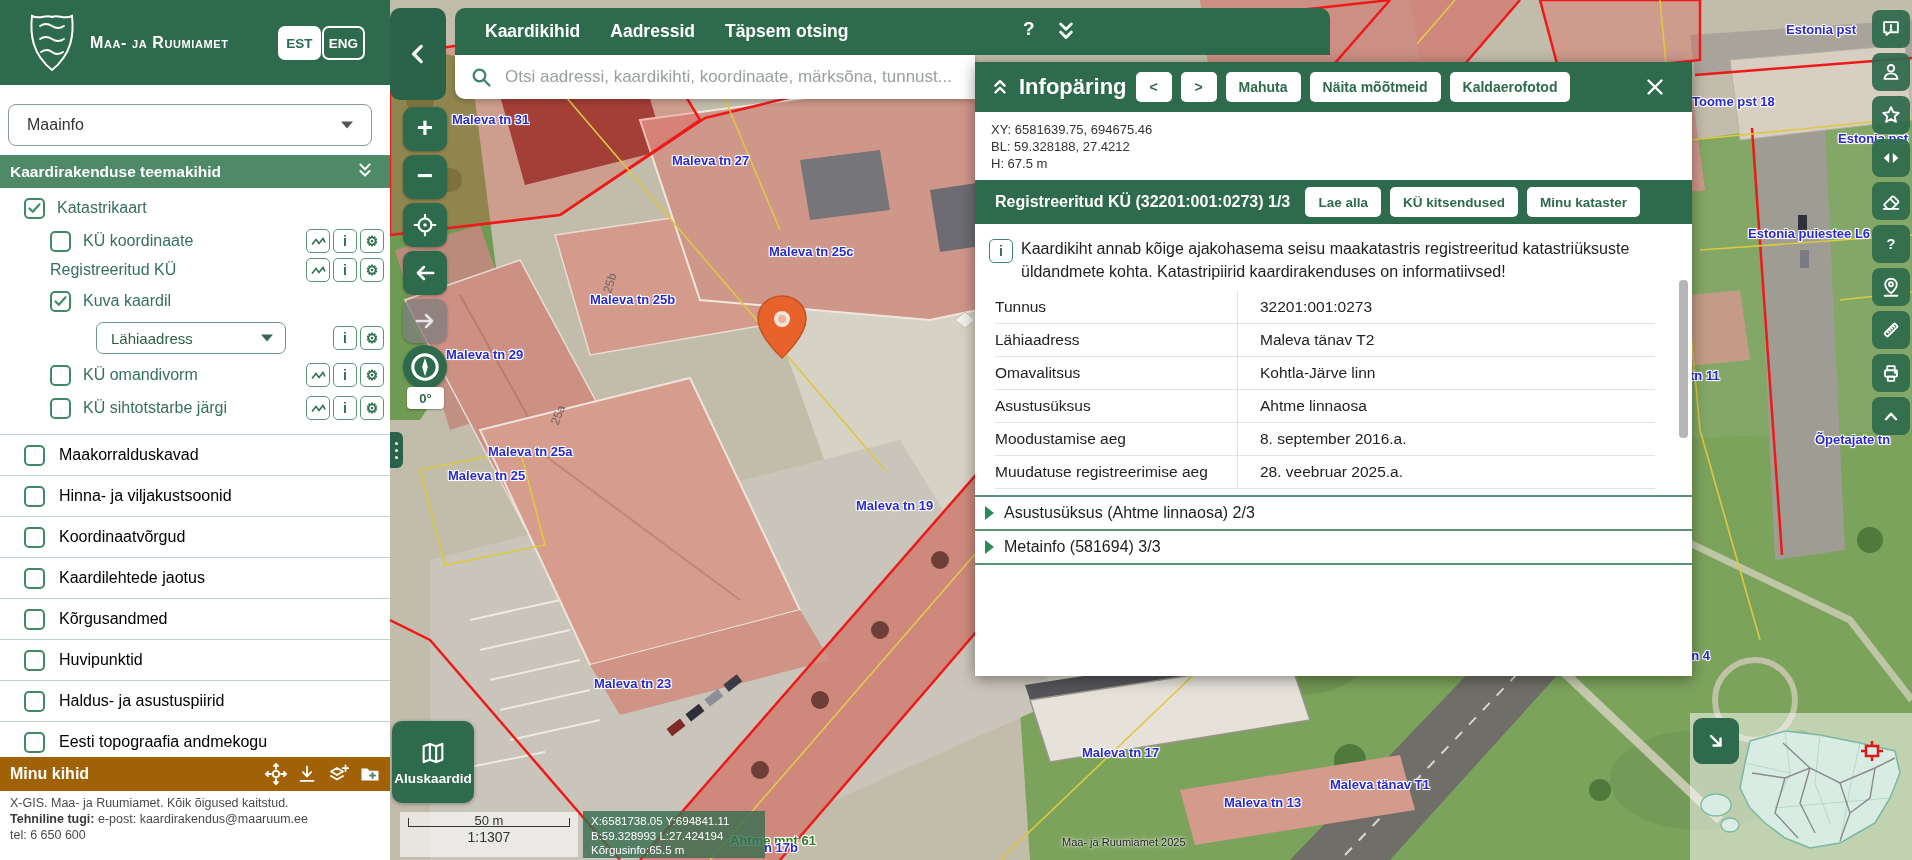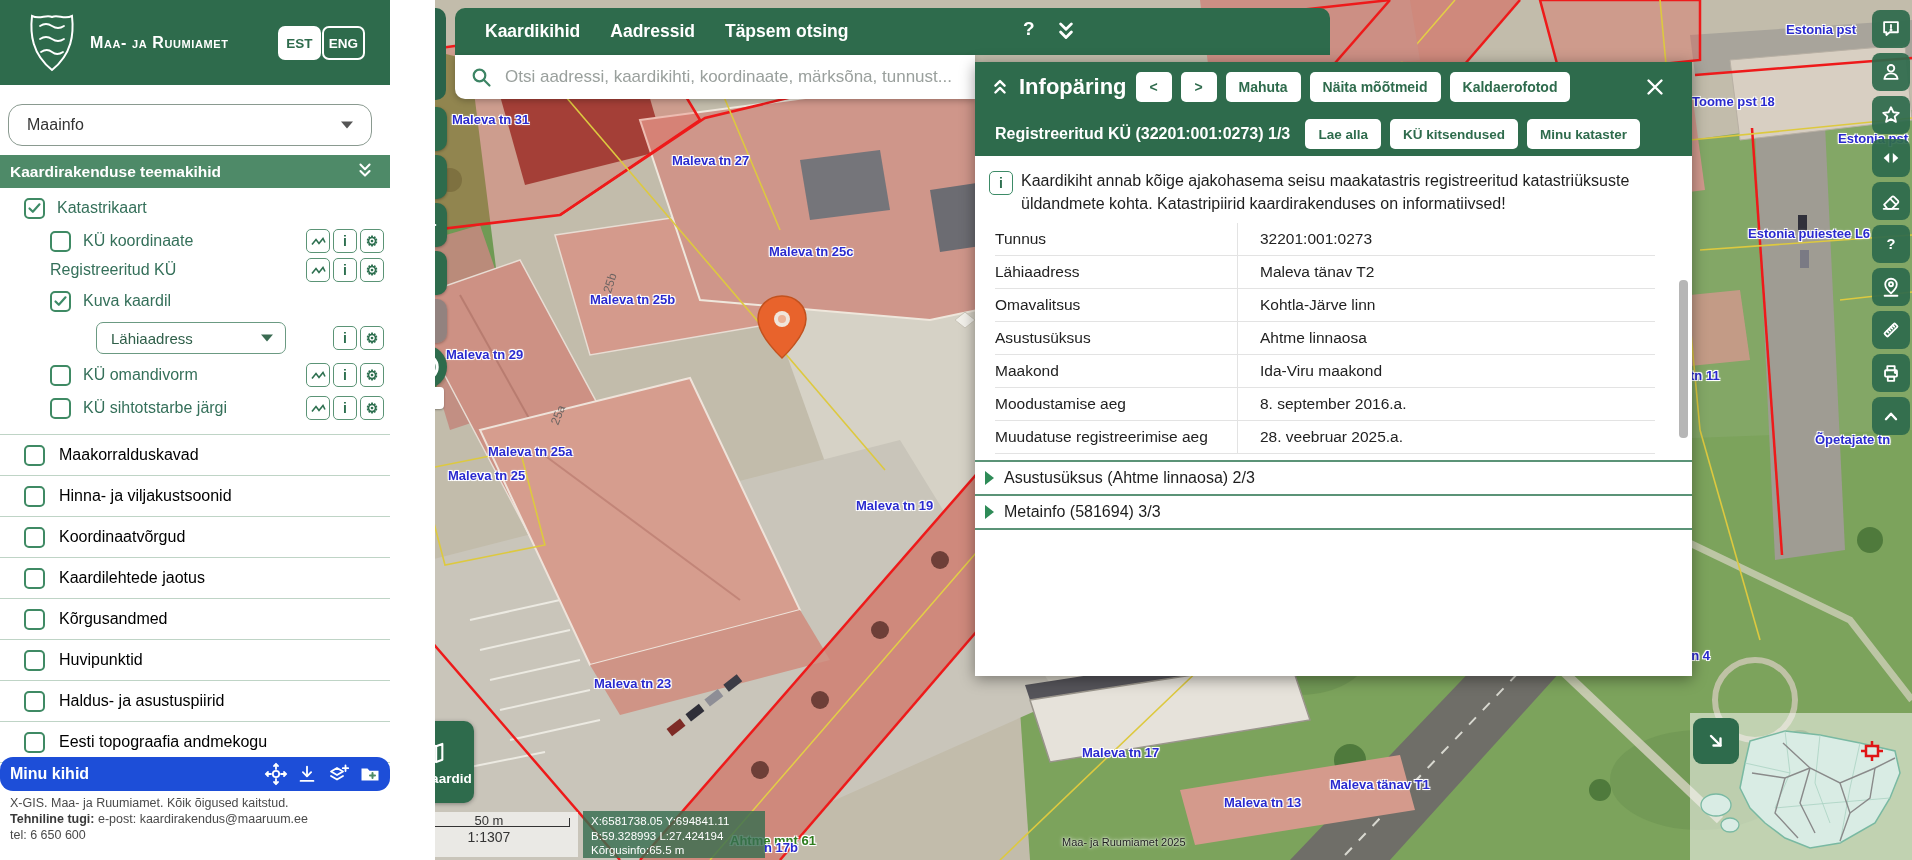--- a/index.html
+++ b/index.html
@@ -9,29 +9,29 @@
   
   .map-wrap{position:absolute;left:390px;top:0;width:1522px;height:860px;z-index:1;}
   .map-label{position:absolute;z-index:3;font-size:13px;font-weight:700;color:#2a2ace;white-space:nowrap;
     text-shadow:-1px -1px 0 #fff,1px -1px 0 #fff,-1px 1px 0 #fff,1px 1px 0 #fff,0 0 3px #fff;}
   .map-label.green{color:#2d7c1e;}
   .map-label.rot{color:#5a5a5a;font-weight:400;font-size:12px;text-shadow:none;opacity:.85;}
   .map-attrib{position:absolute;z-index:3;font-size:11px;color:#1c1c1c;
     text-shadow:0 0 2px #fff,0 0 4px #fff;}
 
   
-  .sidebar{position:absolute;left:0;top:0;width:390px;height:860px;background:#fff;z-index:30;padding-left:45px;}
+  .sidebar{position:absolute;left:0;top:0;width:390px;height:860px;background:#fff;z-index:30;}
   .sb-header{position:absolute;left:0;top:0;width:390px;height:85px;background:#2e6b4c;display:flex;align-items:center;}
   .brand-logo{margin-left:26px;}
   .brand-name{color:#fff;font-variant:small-caps;font-weight:700;font-size:16px;letter-spacing:.6px;margin-left:12px;}
   .lang{position:absolute;top:26px;height:34px;width:43px;border-radius:7px;display:flex;align-items:center;justify-content:center;
         font-weight:700;font-size:13.5px;cursor:pointer;box-sizing:border-box;}
   .lang.est{left:278px;background:#fff;color:#2e6b4c;}
   .lang.eng{left:322px;background:transparent;color:#fff;border:2px solid #fff;}
-  .region-select{position:absolute;left:8px;top:104px;width:364px;height:42px;border:1px solid #8a9a90;border-radius:14px;
+  .region-select{position:absolute;left:8px;top:104px;width:364px;height:42px;border:1px solid #8a9a90;border-radius:8px;
         box-sizing:border-box;display:flex;align-items:center;background:#fff;font-size:16px;color:#333;padding-left:18px;}
   .caret-down{width:0;height:0;border-left:6px solid transparent;border-right:6px solid transparent;border-top:7px solid #555;
         position:absolute;right:18px;top:50%;transform:translateY(-50%);}
   .section-bar{position:absolute;left:0;width:390px;height:33px;background:#4e8a68;color:#fff;font-weight:700;font-size:15.5px;
         display:flex;align-items:center;padding-left:10px;box-sizing:border-box;}
   .section-bar .bar-icon{position:absolute;right:14px;top:5px;}
   .tree{position:absolute;left:0;top:190px;width:390px;}
   .trow{position:relative;display:flex;align-items:center;}
   .trow .lbl{font-size:16px;color:#35705a;}
   .cbx{width:21px;height:21px;border:2px solid #3f8a64;border-radius:5px;background:#fff;box-sizing:border-box;
@@ -39,21 +39,21 @@
   .mini-group{position:absolute;right:6px;display:flex;gap:3px;}
   .mini-btn{width:24px;height:24px;border:1.5px solid #5b9476;border-radius:5px;background:#fff;color:#2e7050;
        display:inline-flex;align-items:center;justify-content:center;font-size:14px;font-weight:700;cursor:pointer;box-sizing:border-box;}
   .sub-select{margin-left:96px;width:190px;height:32px;border:1.5px solid #6b9a82;border-radius:7px;display:flex;align-items:center;
        position:relative;font-size:15px;color:#2f5f49;padding-left:14px;box-sizing:border-box;background:#fff;cursor:pointer;}
   .sub-select .caret-down{border-top-color:#3a6b52;right:12px;}
   .layer-row{position:relative;display:flex;align-items:center;height:40px;border-top:1px solid #bfd4c6;}
   .layer-row:last-child{border-bottom:1px solid #bfd4c6;}
   .layer-row .cbx{margin-left:24px;}
   .layer-row .lbl{margin-left:14px;}
-  .mylayers{position:absolute;left:0;top:757px;width:390px;height:34px;background:#1d4ed8;color:#fff;display:flex;align-items:center;border-radius:13px;}
+  .mylayers{position:absolute;left:0;top:757px;width:390px;height:34px;background:#a16207;color:#fff;display:flex;align-items:center;}
   .mylayers .ttl{font-weight:700;font-size:16px;margin-left:10px;}
   .mylayers .icons{position:absolute;right:8px;display:flex;gap:8px;align-items:center;}
   .sb-footer{position:absolute;left:0;top:795px;width:390px;padding-left:10px;font-size:12.5px;color:#4a4a4a;line-height:16px;}
   .sb-footer b{color:#3a3a3a;}
 
   
   .collapse-tab{position:absolute;left:390px;top:8px;width:56px;height:92px;background:#2a634a;border-radius:10px;z-index:12;
       display:flex;align-items:center;justify-content:center;cursor:pointer;}
   .mc{position:absolute;left:403px;width:44px;height:44px;border-radius:10px;background:#2e6b4c;z-index:12;display:flex;
       align-items:center;justify-content:center;color:#fff;cursor:pointer;box-shadow:0 1px 3px rgba(0,0,0,.3);}
@@ -546,20 +546,25 @@
       <span class="title">Infopäring</span>
       <button class="ip-btn sm">&lt;</button>
       <button class="ip-btn sm">&gt;</button>
       <button class="ip-btn">Mahuta</button>
       <button class="ip-btn">Näita mõõtmeid</button>
       <button class="ip-btn">Kaldaerofotod</button>
       <svg class="ip-close" width="24" height="24" viewBox="0 0 24 24">
         <path d="M5.5,5.5 L18.5,18.5 M18.5,5.5 L5.5,18.5" stroke="#fff" stroke-width="2.4" stroke-linecap="round"></path>
       </svg>
     </div>
+    <div class="ip-coords">
+      <div>XY: 6581639.75, 694675.46</div>
+      <div>BL: 59.328188, 27.4212</div>
+      <div>H: 67.5 m</div>
+    </div>
     <div class="ip-record">
       <span class="rtitle">Registreeritud KÜ (32201:001:0273) 1/3</span>
       <span class="rbtns">
         <button class="ip-btn">Lae alla</button>
         <button class="ip-btn">KÜ kitsendused</button>
         <button class="ip-btn">Minu kataster</button>
       </span>
     </div>
     <div class="ip-note">
       <span class="note-i">i</span>
@@ -577,24 +582,20 @@
           </tr>
       <tr>
             <td class="k">Omavalitsus</td>
             <td class="v">Kohtla-Järve linn</td>
           </tr>
       <tr>
             <td class="k">Asustusüksus</td>
             <td class="v">Ahtme linnaosa</td>
           </tr>
       <tr>
-            <td class="k">Maakond</td>
-            <td class="v">Ida-Viru maakond</td>
-          </tr>
-      <tr>
             <td class="k">Moodustamise aeg</td>
             <td class="v">8. september 2016.a.</td>
           </tr>
       <tr>
             <td class="k">Muudatuse registreerimise aeg</td>
             <td class="v">28. veebruar 2025.a.</td>
           </tr>
     </tbody>
       </table>
     <div style="height:6px;"></div>

